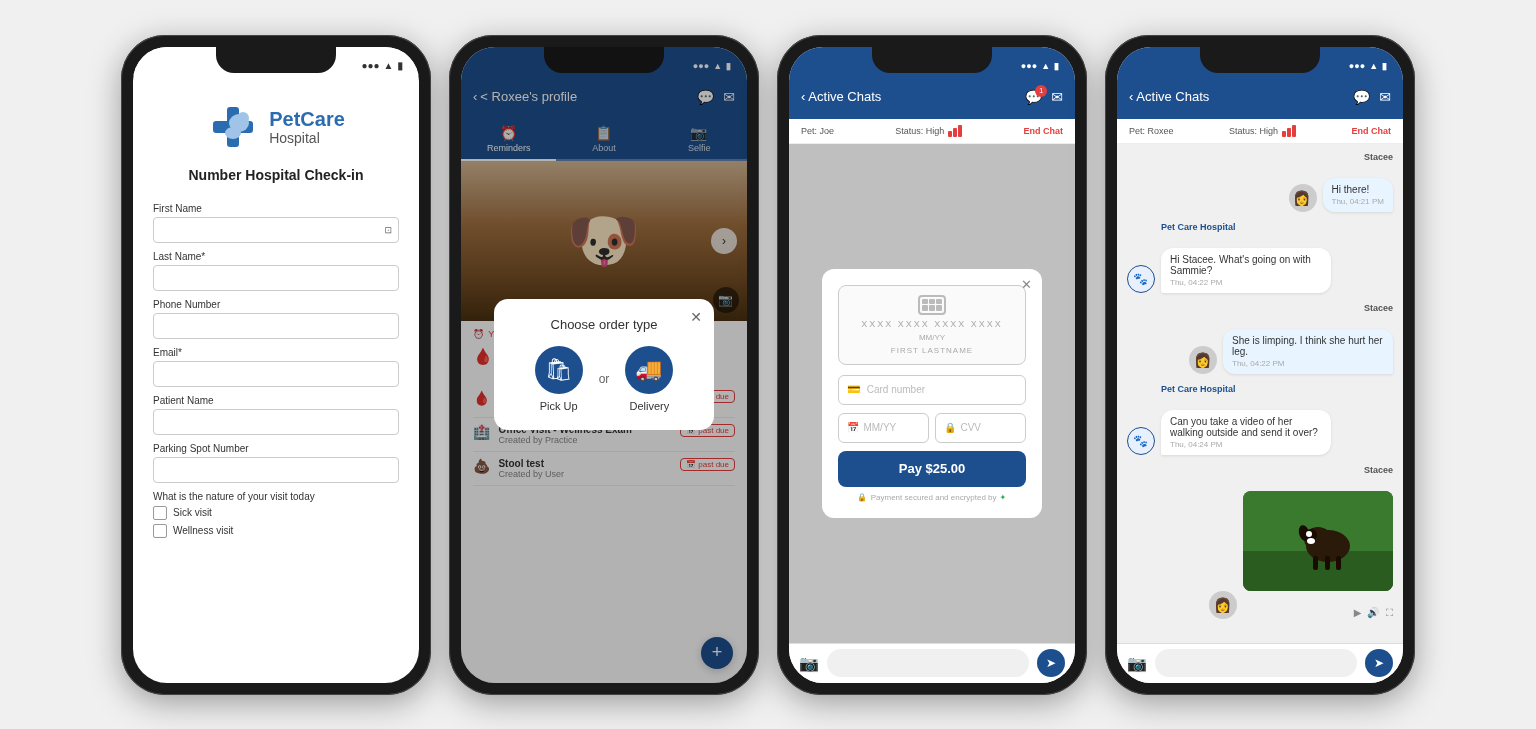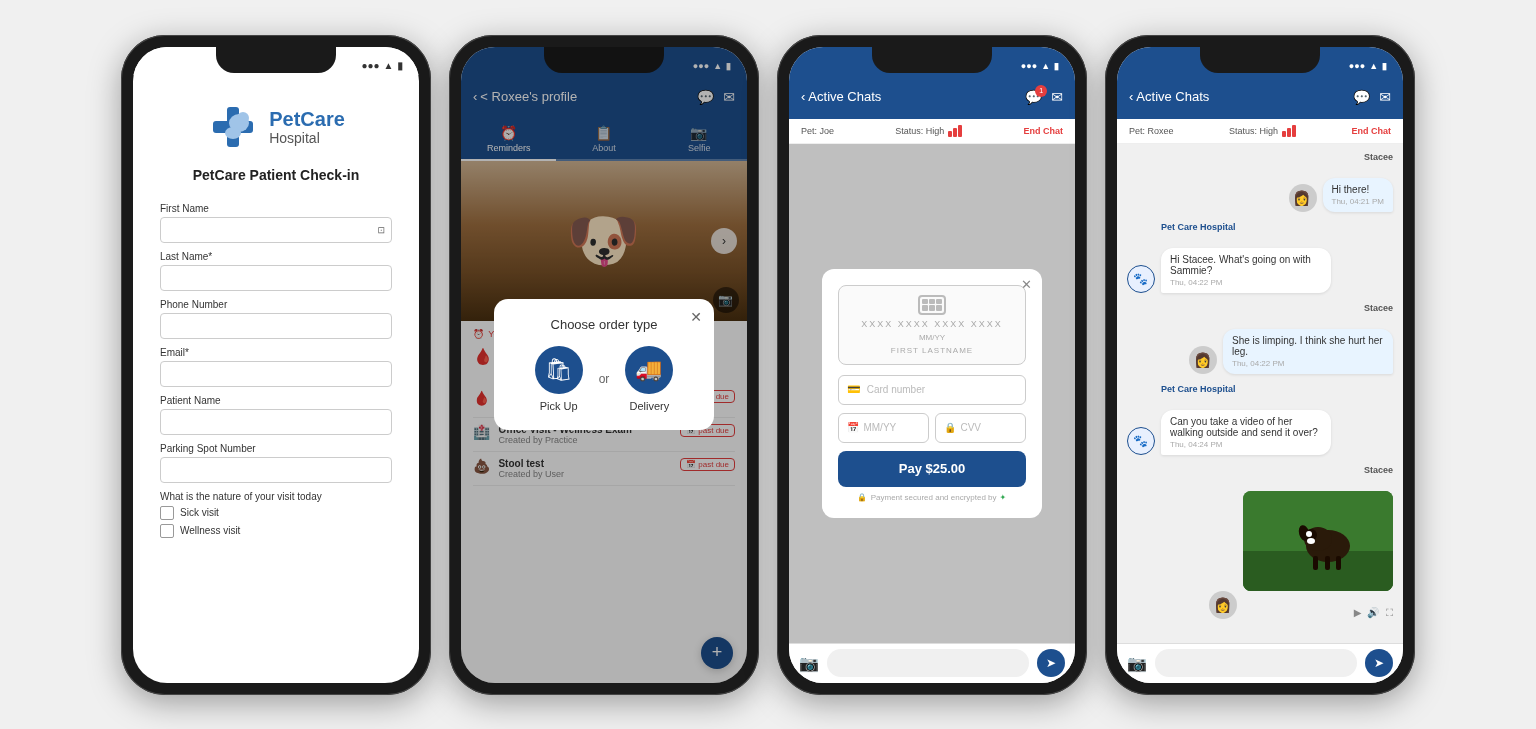--- a/index.html
+++ b/index.html
@@ -74,21 +74,21 @@
     .screen {
       flex: 1;
       overflow: hidden;
       display: flex;
       flex-direction: column;
     }
 
     
     .checkin-content {
       flex: 1;
-      padding: 16px 27px;
+      padding: 16px 20px;
       overflow: hidden;
       display: flex;
       flex-direction: column;
     }
     .checkin-logo {
       display: flex;
       align-items: center;
       justify-content: center;
       gap: 10px;
       margin-bottom: 14px;
@@ -617,21 +617,21 @@
 
               <ellipse cx="32" cy="22" rx="10" ry="9" fill="#a0c4e8"></ellipse>
               <circle cx="36" cy="17" r="6" fill="#a0c4e8"></circle>
               <ellipse cx="26" cy="32" rx="8" ry="6" fill="#a0c4e8"></ellipse>
             </svg>
             <div class="logo-text">
               <div class="brand">PetCare</div>
               <div class="sub">Hospital</div>
             </div>
           </div>
-          <div class="checkin-title">PetCare Patient Check-in</div>
+          <div class="checkin-title">Number Hospital Check-in</div>
 
           <div class="form-label">First Name</div>
           <div class="form-input">
             <span class="form-input-icon">⊡</span>
           </div>
           <div class="form-label">Last Name*</div>
           <div class="form-input"></div>
           <div class="form-label">Phone Number</div>
           <div class="form-input"></div>
           <div class="form-label">Email*</div>

